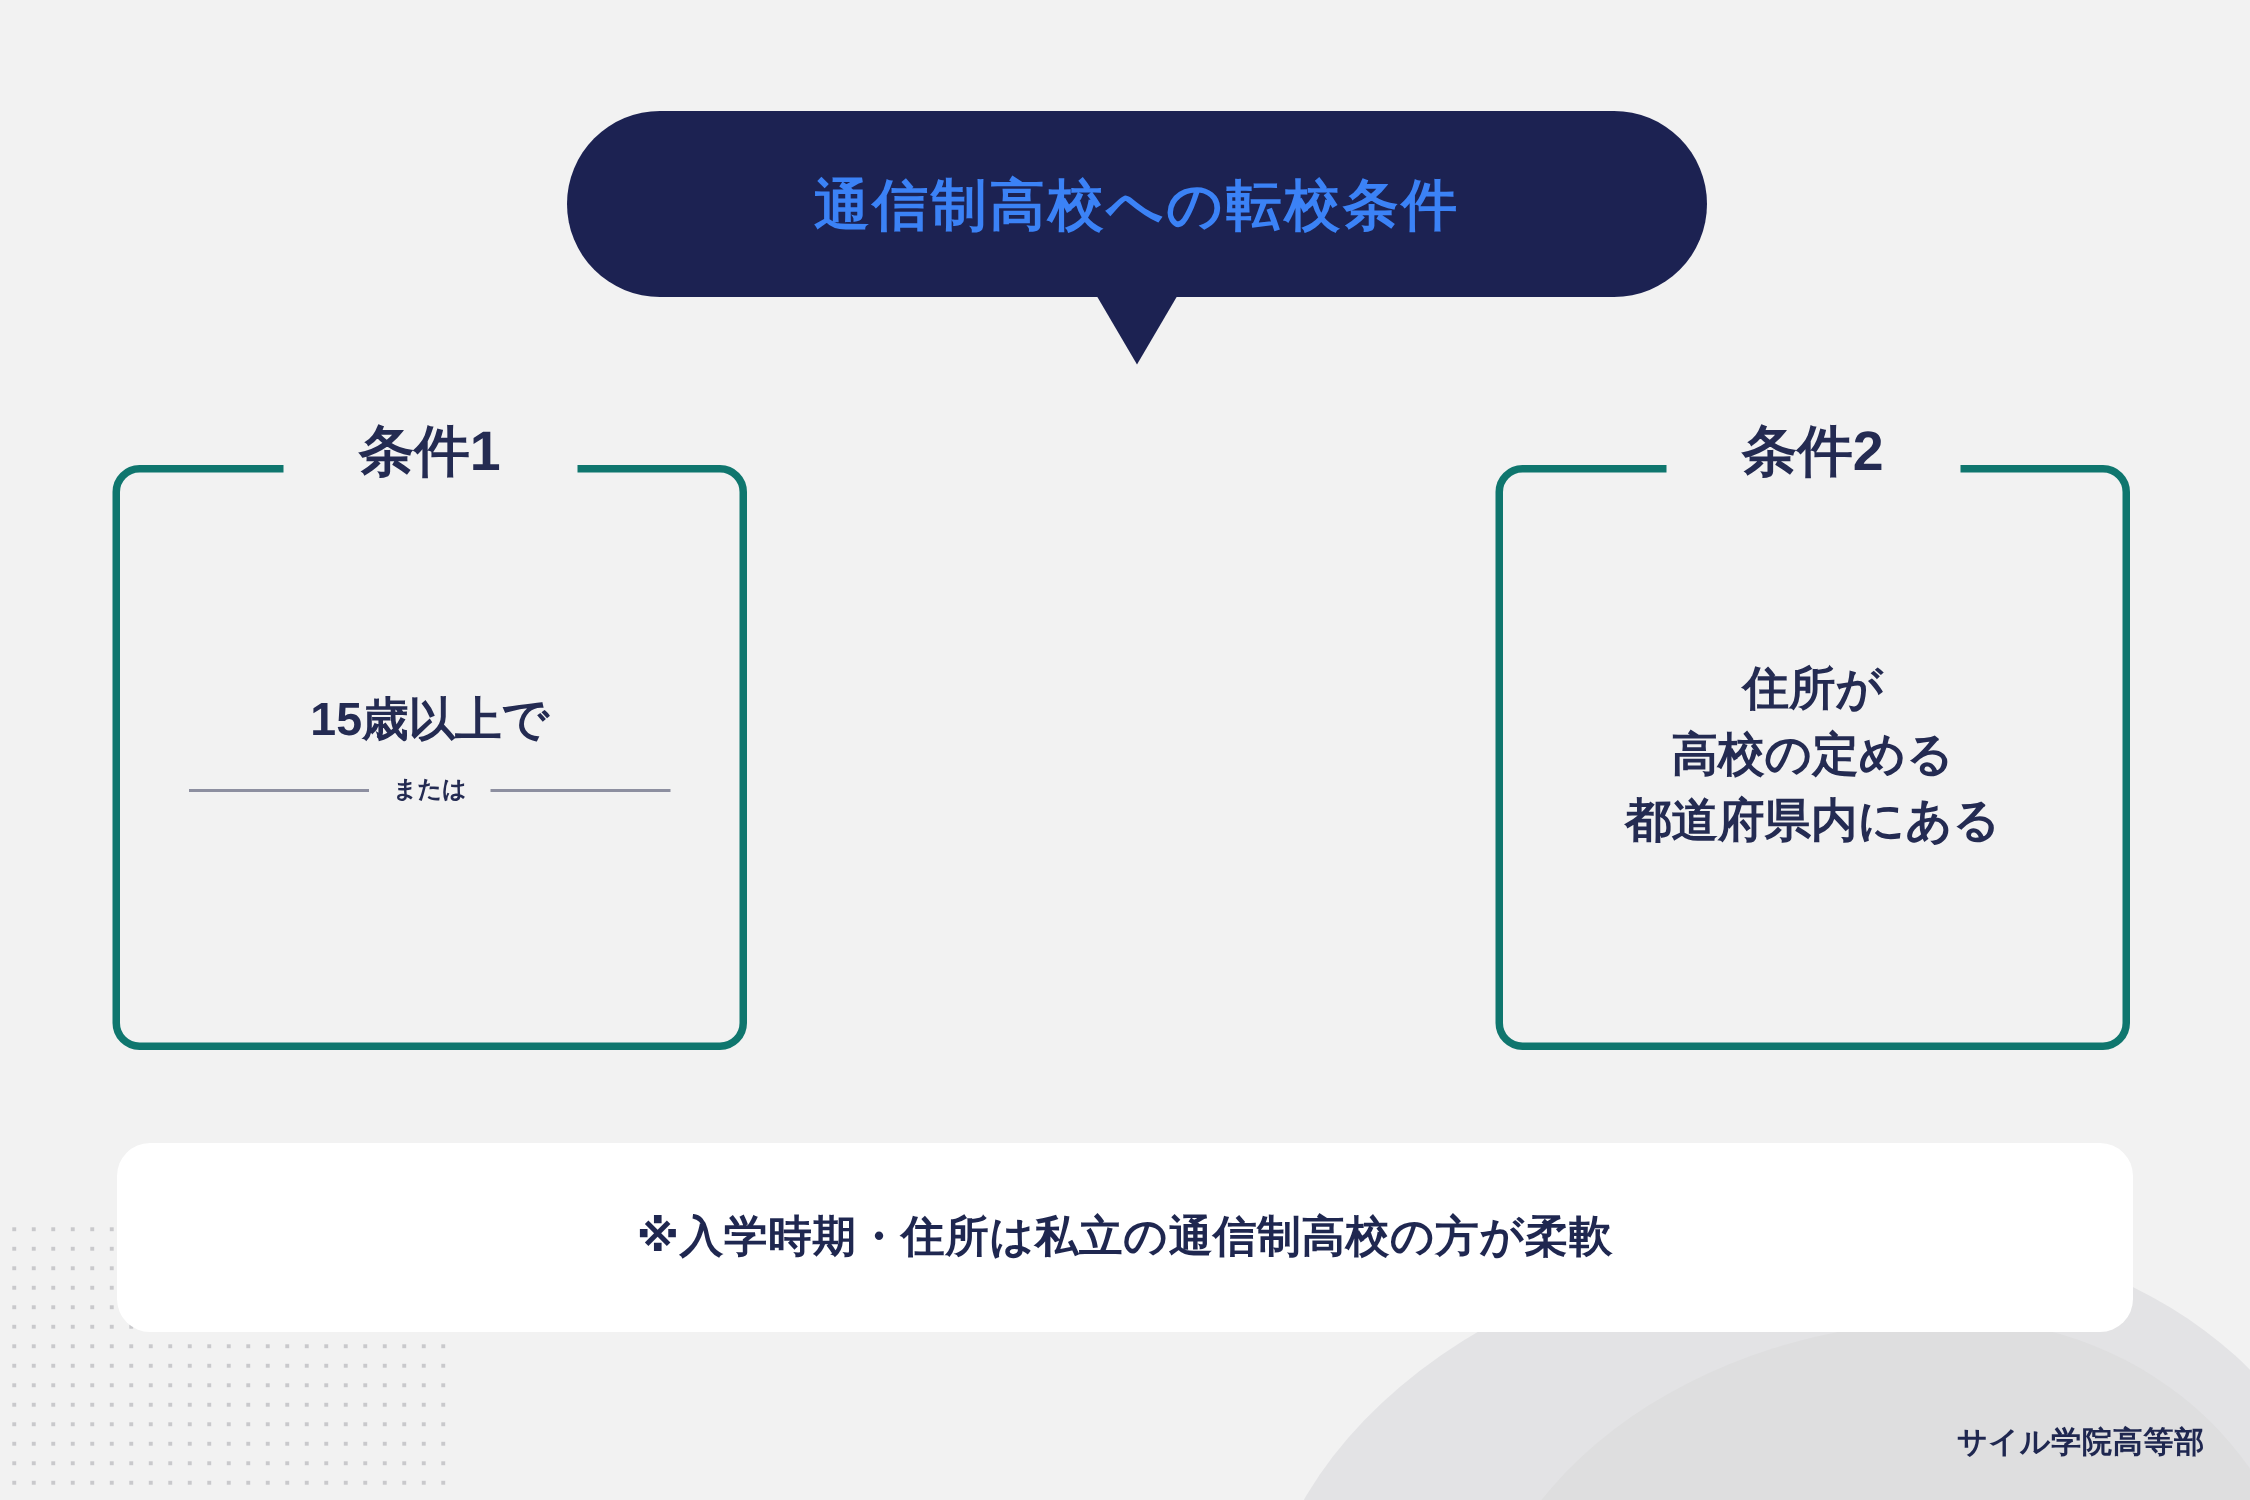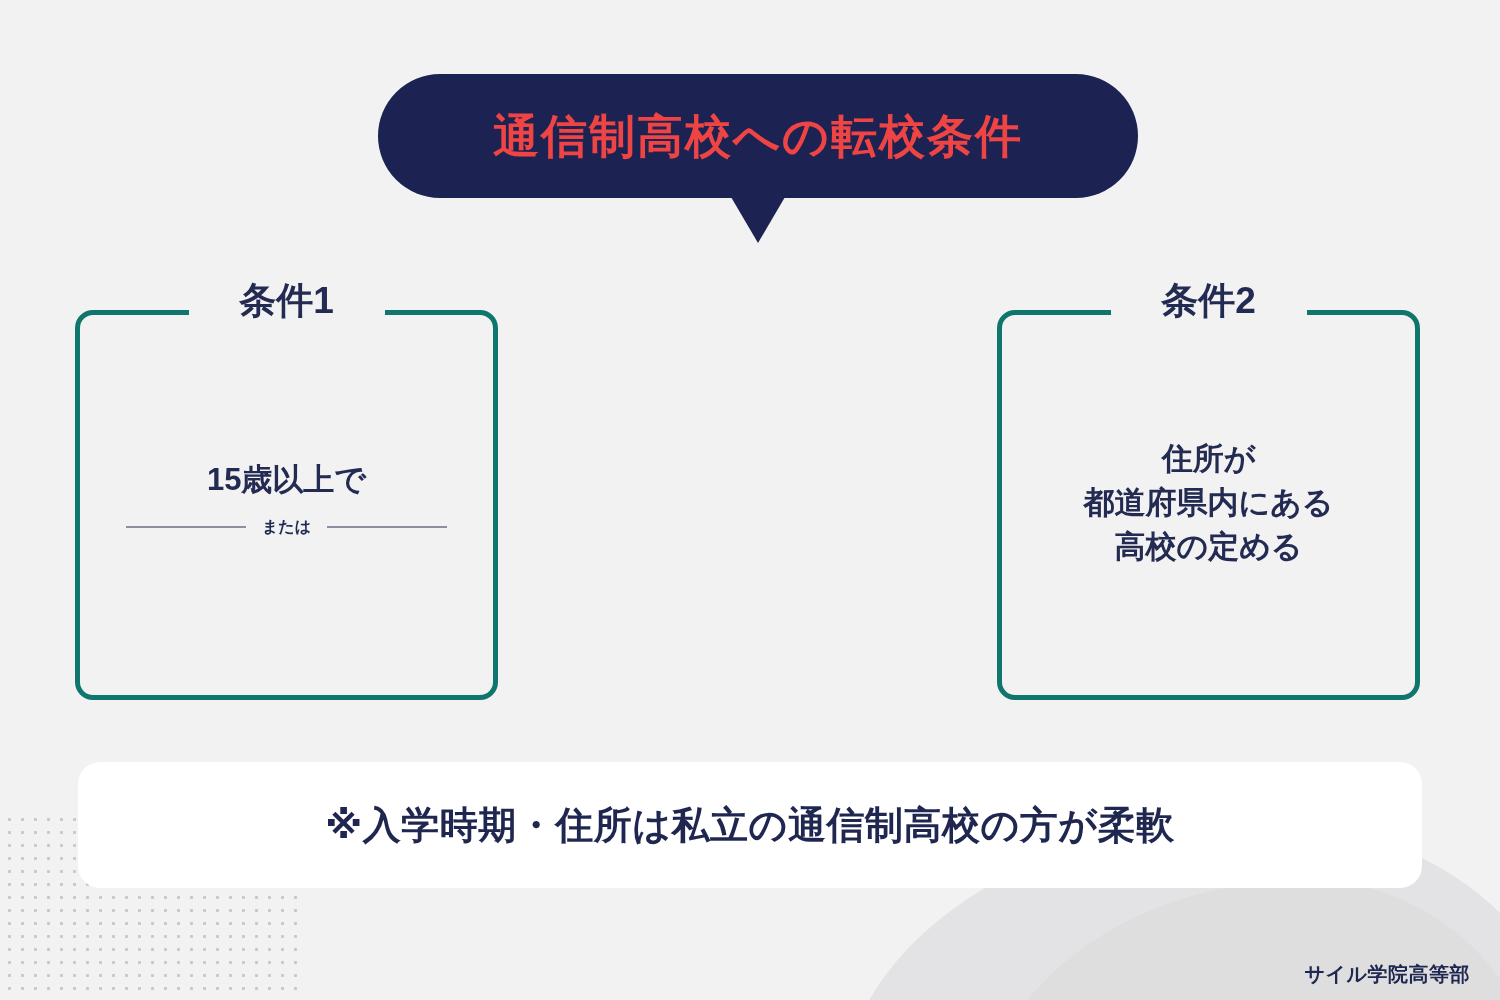--- a/index.html
+++ b/index.html
@@ -65,22 +65,22 @@
   .banner {
     position: relative;
     height: 124px;
     background: #1c2252;
     border-radius: 62px;
     display: flex;
     align-items: center;
     justify-content: center;
   }
   .banner-title {
-    color: #ef4444;
-    font-size: 46px;
+    color: #3b82f6;
+    font-size: 37px;
     font-weight: 700;
     letter-spacing: 2px;
     line-height: 1;
     white-space: nowrap;
   }
   .banner-tail {
     position: absolute;
     left: 50%;
     top: 123px;
     transform: translateX(-50%);
@@ -189,32 +189,32 @@
     height: 126px;
     background: #ffffff;
     border-radius: 22px;
     display: flex;
     align-items: center;
     justify-content: center;
     z-index: 2;
   }
   .note-text {
     color: #1f2750;
-    font-size: 38px;
+    font-size: 29px;
     font-weight: 700;
     line-height: 1;
     letter-spacing: 0.5px;
     white-space: nowrap;
   }
 
   
   .footer-brand {
     position: absolute;
     right: 30px;
-    bottom: 16px;
+    bottom: 28px;
     color: #1f2750;
     font-size: 20px;
     font-weight: 700;
     line-height: 1;
     letter-spacing: 0.5px;
     white-space: nowrap;
     z-index: 4;
   }
 </style>
 </head>
@@ -246,22 +246,22 @@
           <span class="or-rule"></span>
         </div>
 
       </div>
     </div>
 
     <div class="card">
       <div class="card-label">条件2</div>
       <div class="card-body compact">
         <div class="card-line">住所が</div>
+        <div class="card-line">高校の定める</div>
         <div class="card-line">都道府県内にある</div>
-        <div class="card-line">高校の定める</div>
       </div>
     </div>
 
 
   </div>
 
   <div class="note-card">
     <div class="note-text">※入学時期・住所は私立の通信制高校の方が柔軟</div>
   </div>
 

